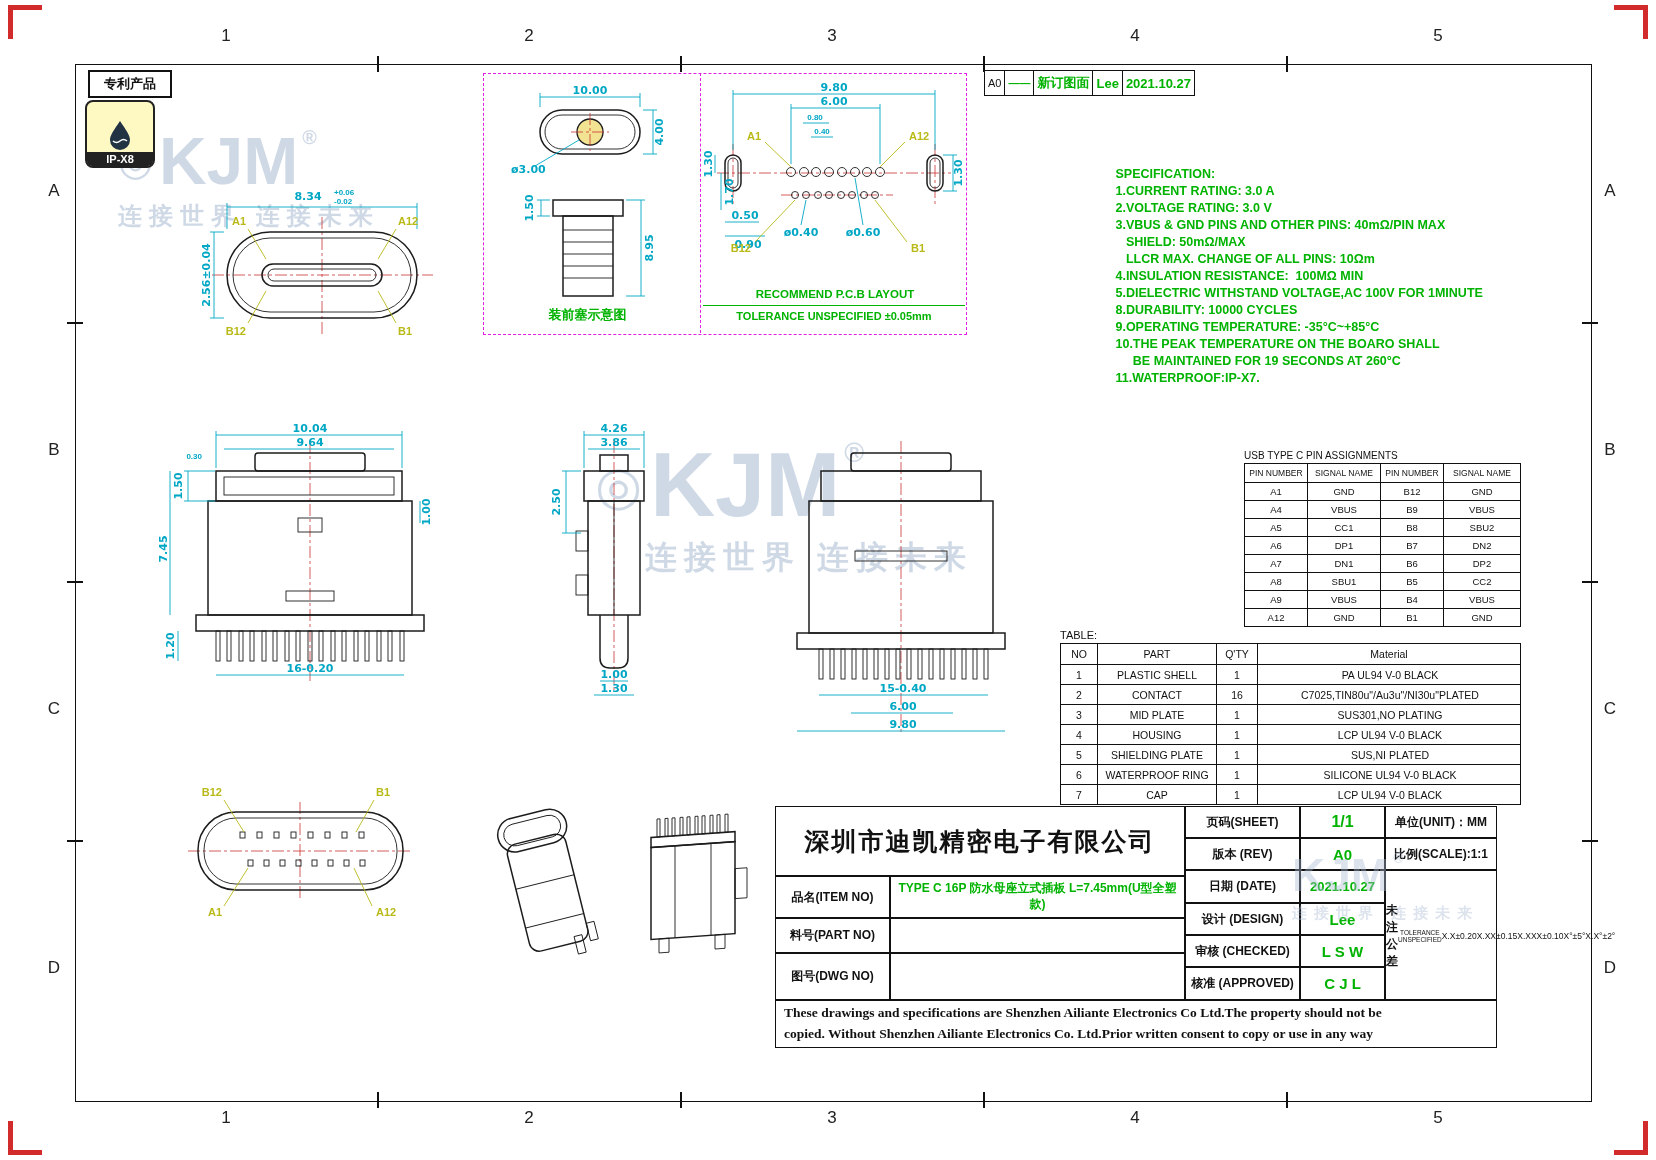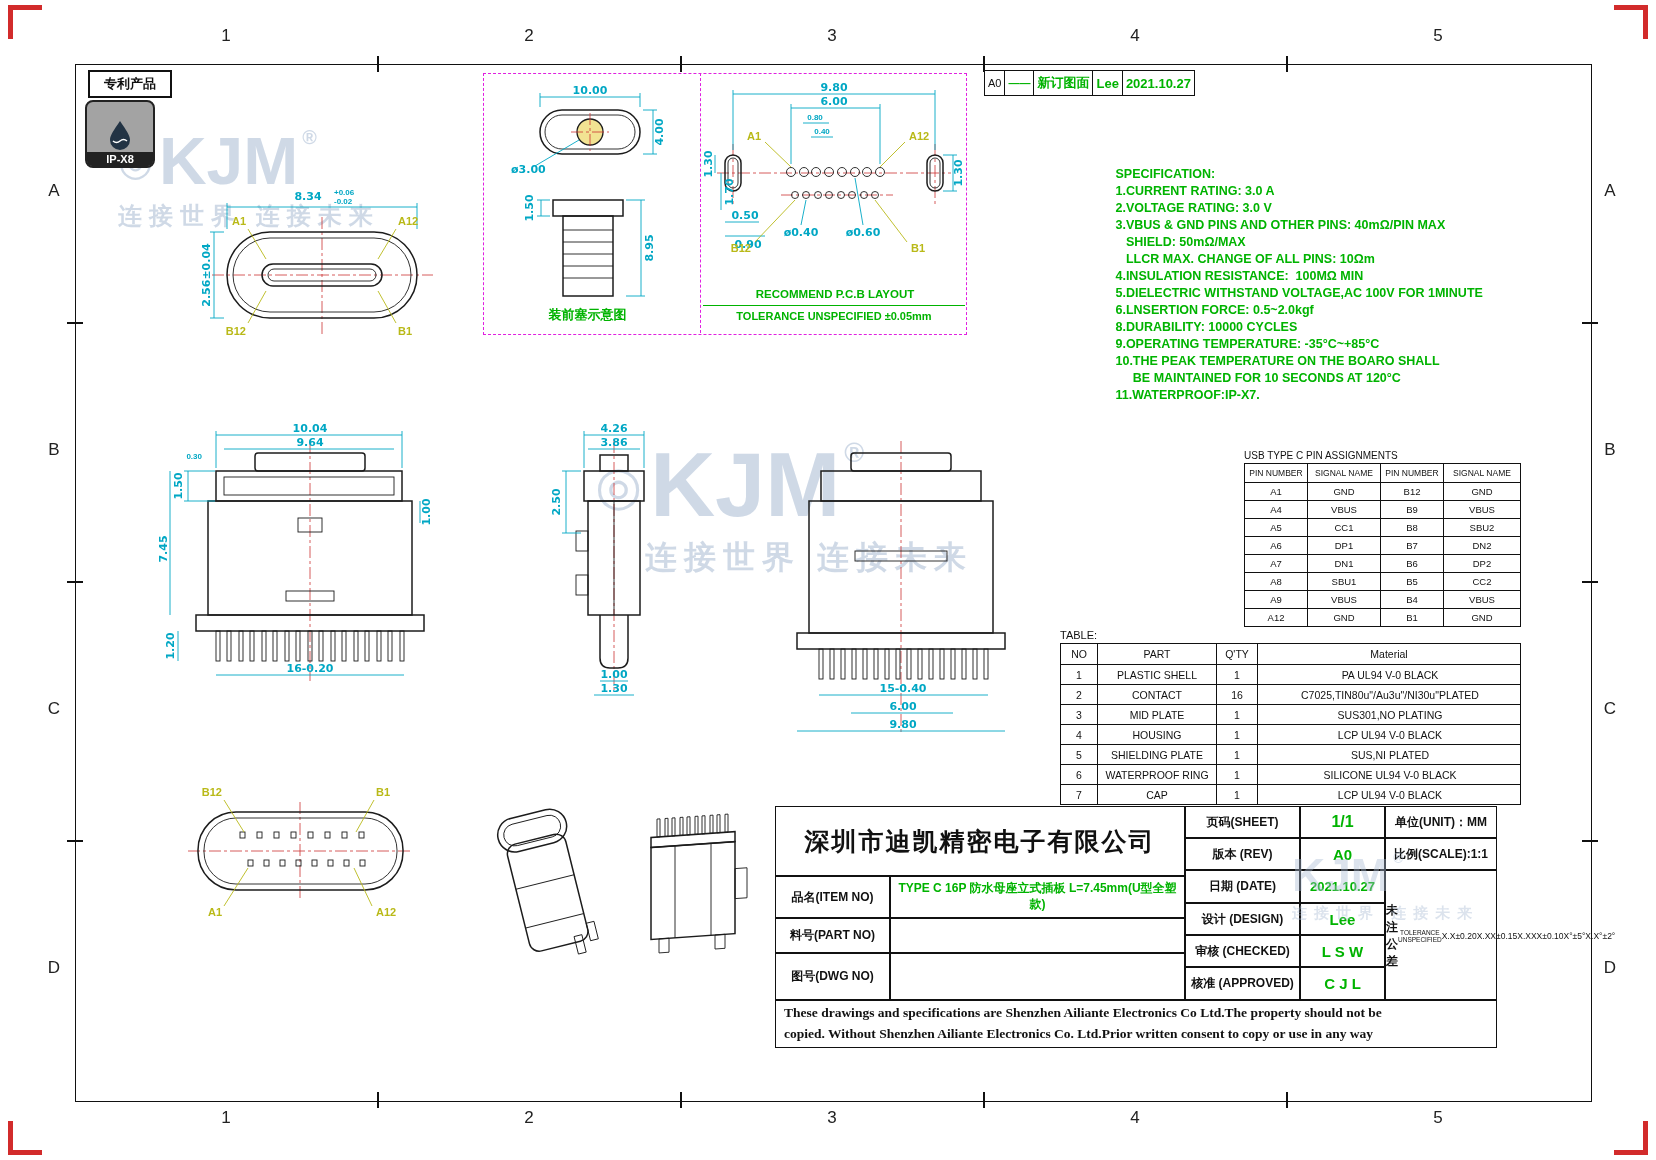--- a/index.html
+++ b/index.html
@@ -7,21 +7,21 @@
         font-family:"Liberation Sans","DejaVu Sans",sans-serif;color:#111;}
   .abs{position:absolute;}
   .frame{left:75px;top:64px;width:1515px;height:1036px;border:1.6px solid #111;}
   .gl{font-size:17px;color:#222;width:30px;text-align:center;}
   .glv{font-size:17px;color:#222;width:20px;text-align:center;}
   .tick{background:#111;}
   .cmark{background:#d22b2b;}
   .patentbox{left:88px;top:70px;width:80px;height:24px;border:2px solid #111;
              display:flex;align-items:center;justify-content:center;font-size:13px;font-weight:bold;}
   .ipbox{left:85px;top:100px;width:66px;height:64px;border:2px solid #222;border-radius:8px;
-         display:flex;flex-direction:column;align-items:center;justify-content:flex-end;background:#a3a3a3;}
+         display:flex;flex-direction:column;align-items:center;justify-content:flex-end;background:#fef9c3;}
   .iplabel{font-size:11px;font-weight:bold;color:#fff;background:#222;width:100%;text-align:center;padding:1px 0;border-radius:0 0 5px 5px;}
   
   .wm{color:#a9bbd3;opacity:.55;font-weight:bold;}
   .wmrow{display:flex;align-items:center;line-height:1;}
   .wmcn{letter-spacing:7px;margin-top:6px;}
   .wmreg{font-size:.3em;vertical-align:top;margin-left:4px;align-self:flex-start;}
   
   table{border-collapse:collapse;}
   .tbl th,.tbl td{border:1px solid #111;padding:0 3px;}
   .rev-tbl{font-size:11px;}
@@ -153,25 +153,24 @@
 
   <div class="abs" style="left:1112px;top:166px;width:480px">
     <div class="note-line"> SPECIFICATION:</div>
     <div class="note-line"> 1.CURRENT RATING: 3.0 A</div>
     <div class="note-line"> 2.VOLTAGE RATING: 3.0 V</div>
     <div class="note-line"> 3.VBUS &amp; GND PINS AND OTHER PINS: 40mΩ/PIN MAX</div>
     <div class="note-line">    SHIELD: 50mΩ/MAX</div>
     <div class="note-line">    LLCR MAX. CHANGE OF ALL PINS: 10Ωm</div>
     <div class="note-line"> 4.INSULATION RESISTANCE:  100MΩ MIN</div>
     <div class="note-line"> 5.DIELECTRIC WITHSTAND VOLTAGE,AC 100V FOR 1MINUTE</div>
-    <div class="note-line"> 6.LNSERTION FORCE: 0.5~2.0kgf</div>
     <div class="note-line"> 8.DURABILITY: 10000 CYCLES</div>
     <div class="note-line"> 9.OPERATING TEMPERATURE: -35°C~+85°C</div>
     <div class="note-line"> 10.THE PEAK TEMPERATURE ON THE BOARO SHALL</div>
-    <div class="note-line">      BE MAINTAINED FOR 10 SECONDS AT 120°C</div>
+    <div class="note-line">      BE MAINTAINED FOR 19 SECONDS AT 260°C</div>
     <div class="note-line"> 11.WATERPROOF:IP-X7.</div>
   </div>
 
   <div class="abs small-title" style="left:1244px;top:450px">USB TYPE C PIN ASSIGNMENTS</div>
   <table class="abs tbl pin-tbl" style="left:1244px;top:463px">
     <tbody>
         <tr>
       <th style="width:56px">PIN NUMBER</th>
       <th style="width:66px">SIGNAL NAME</th>
       <th style="width:56px">PIN NUMBER</th>

